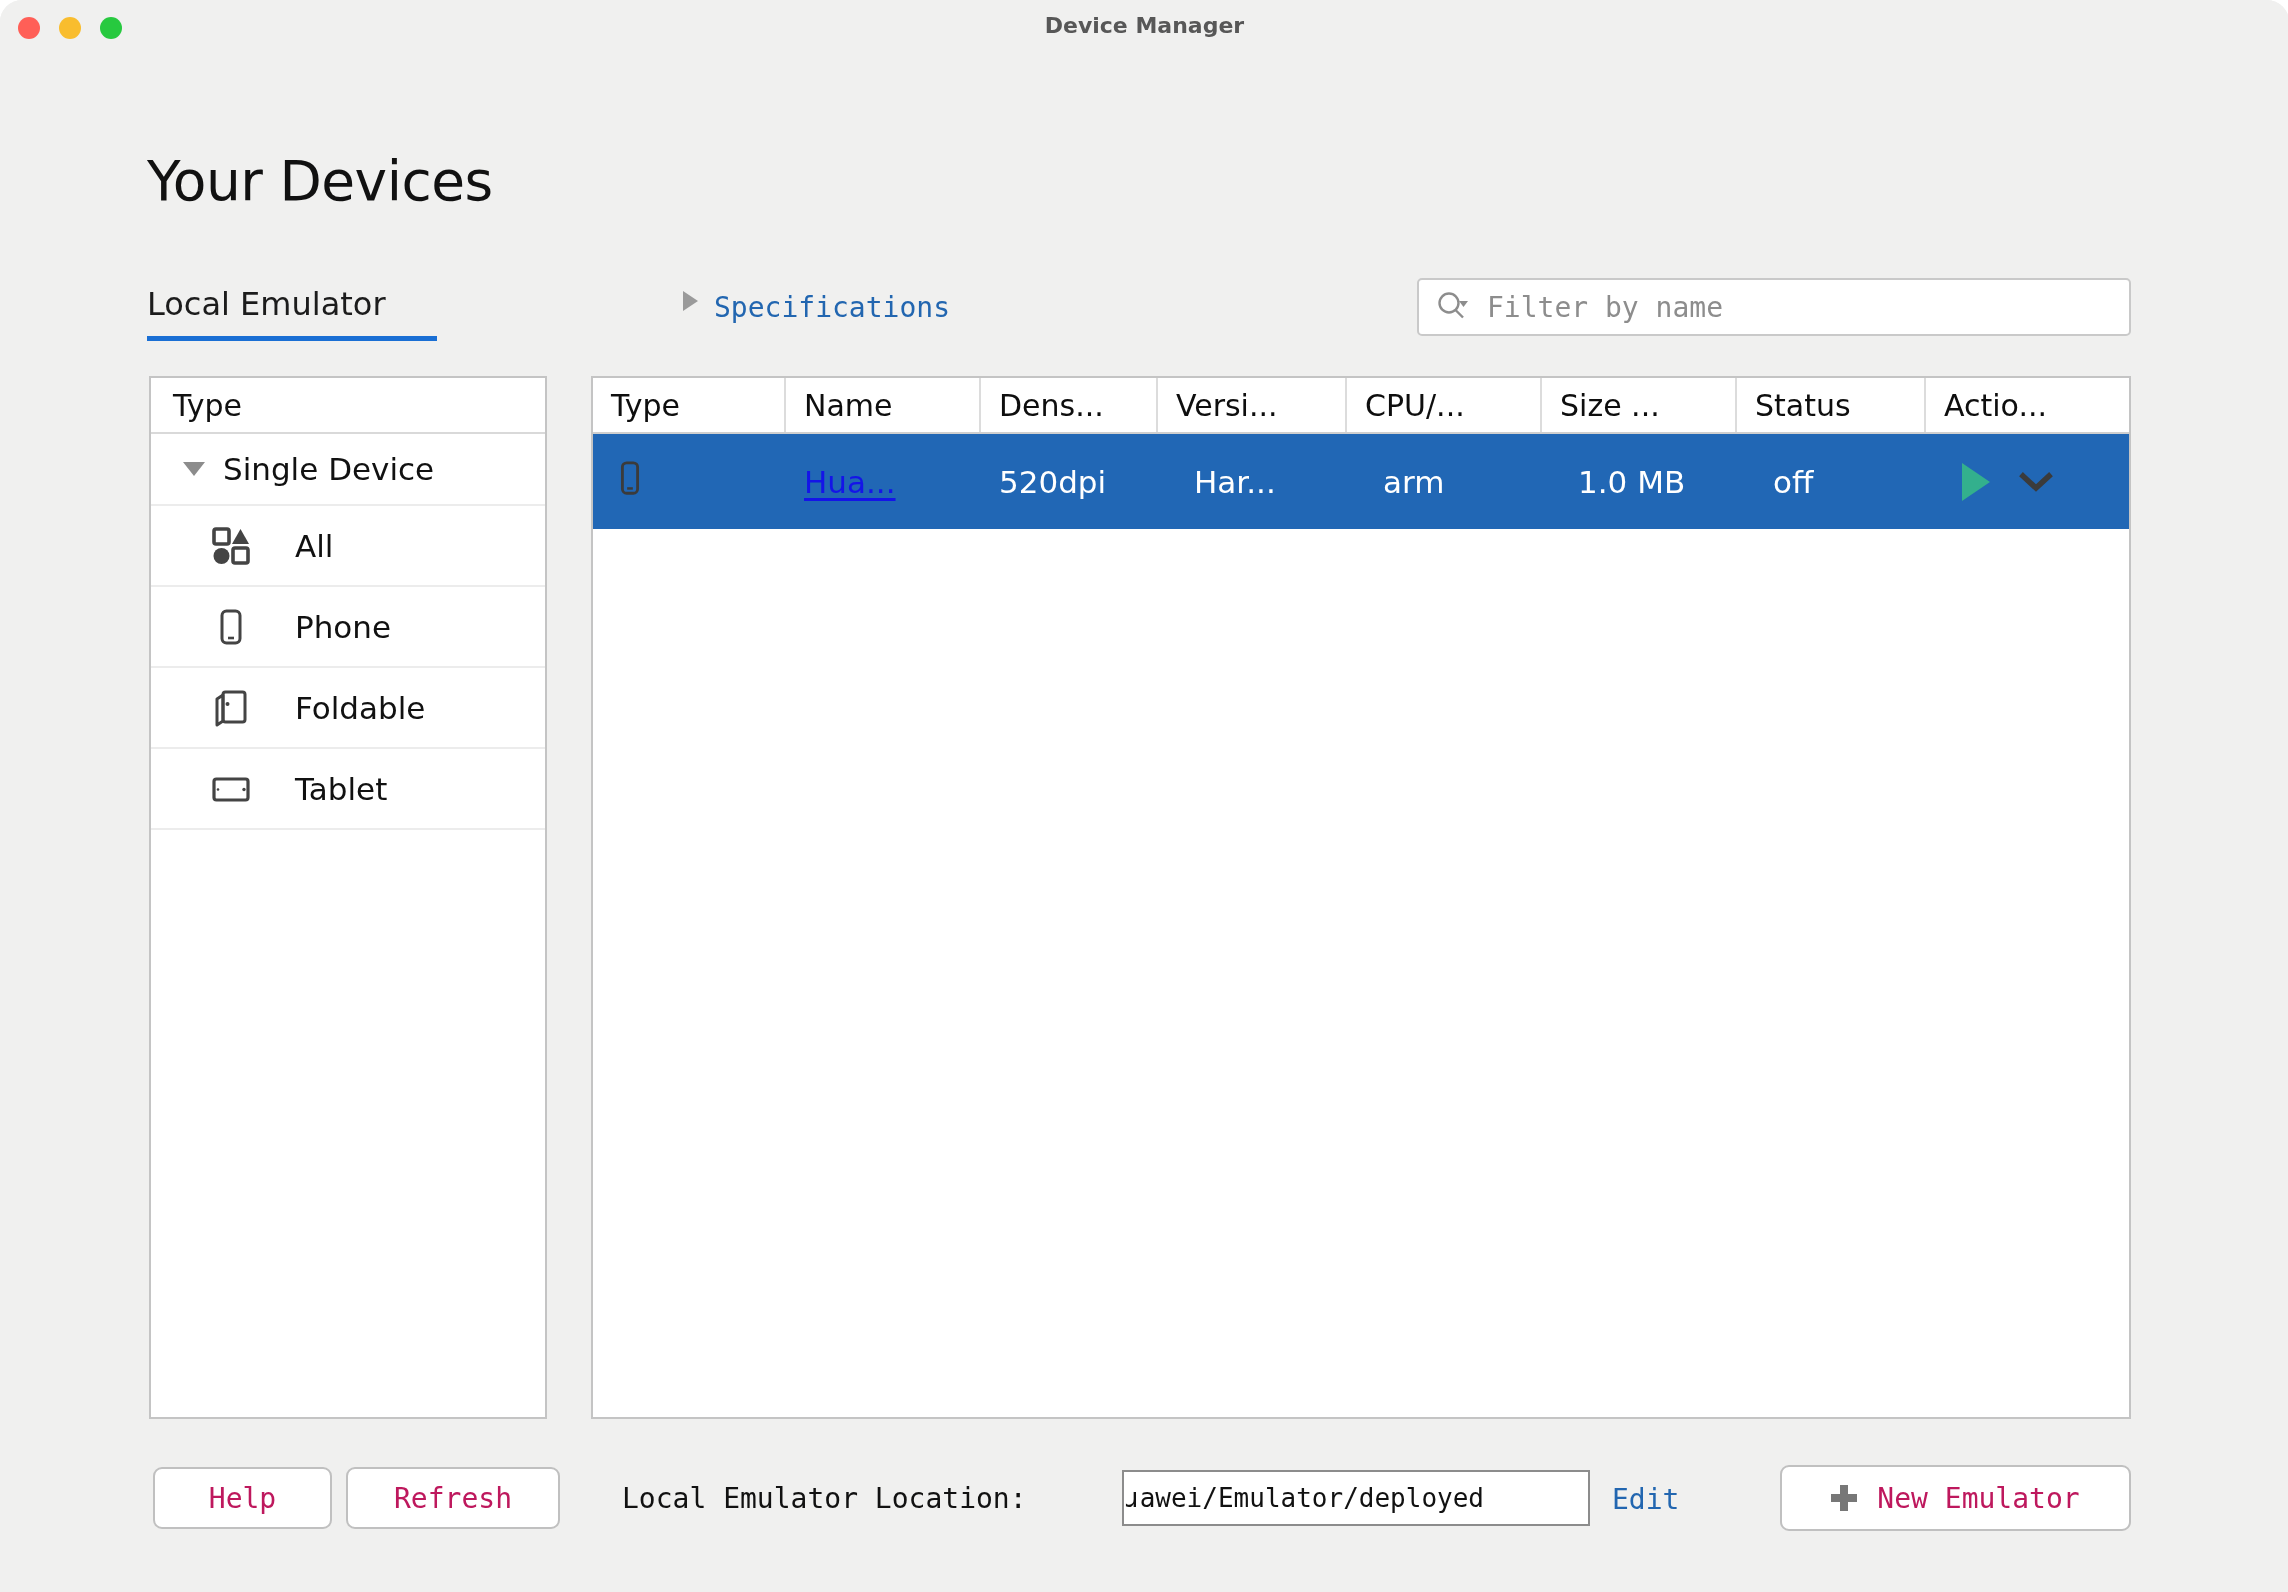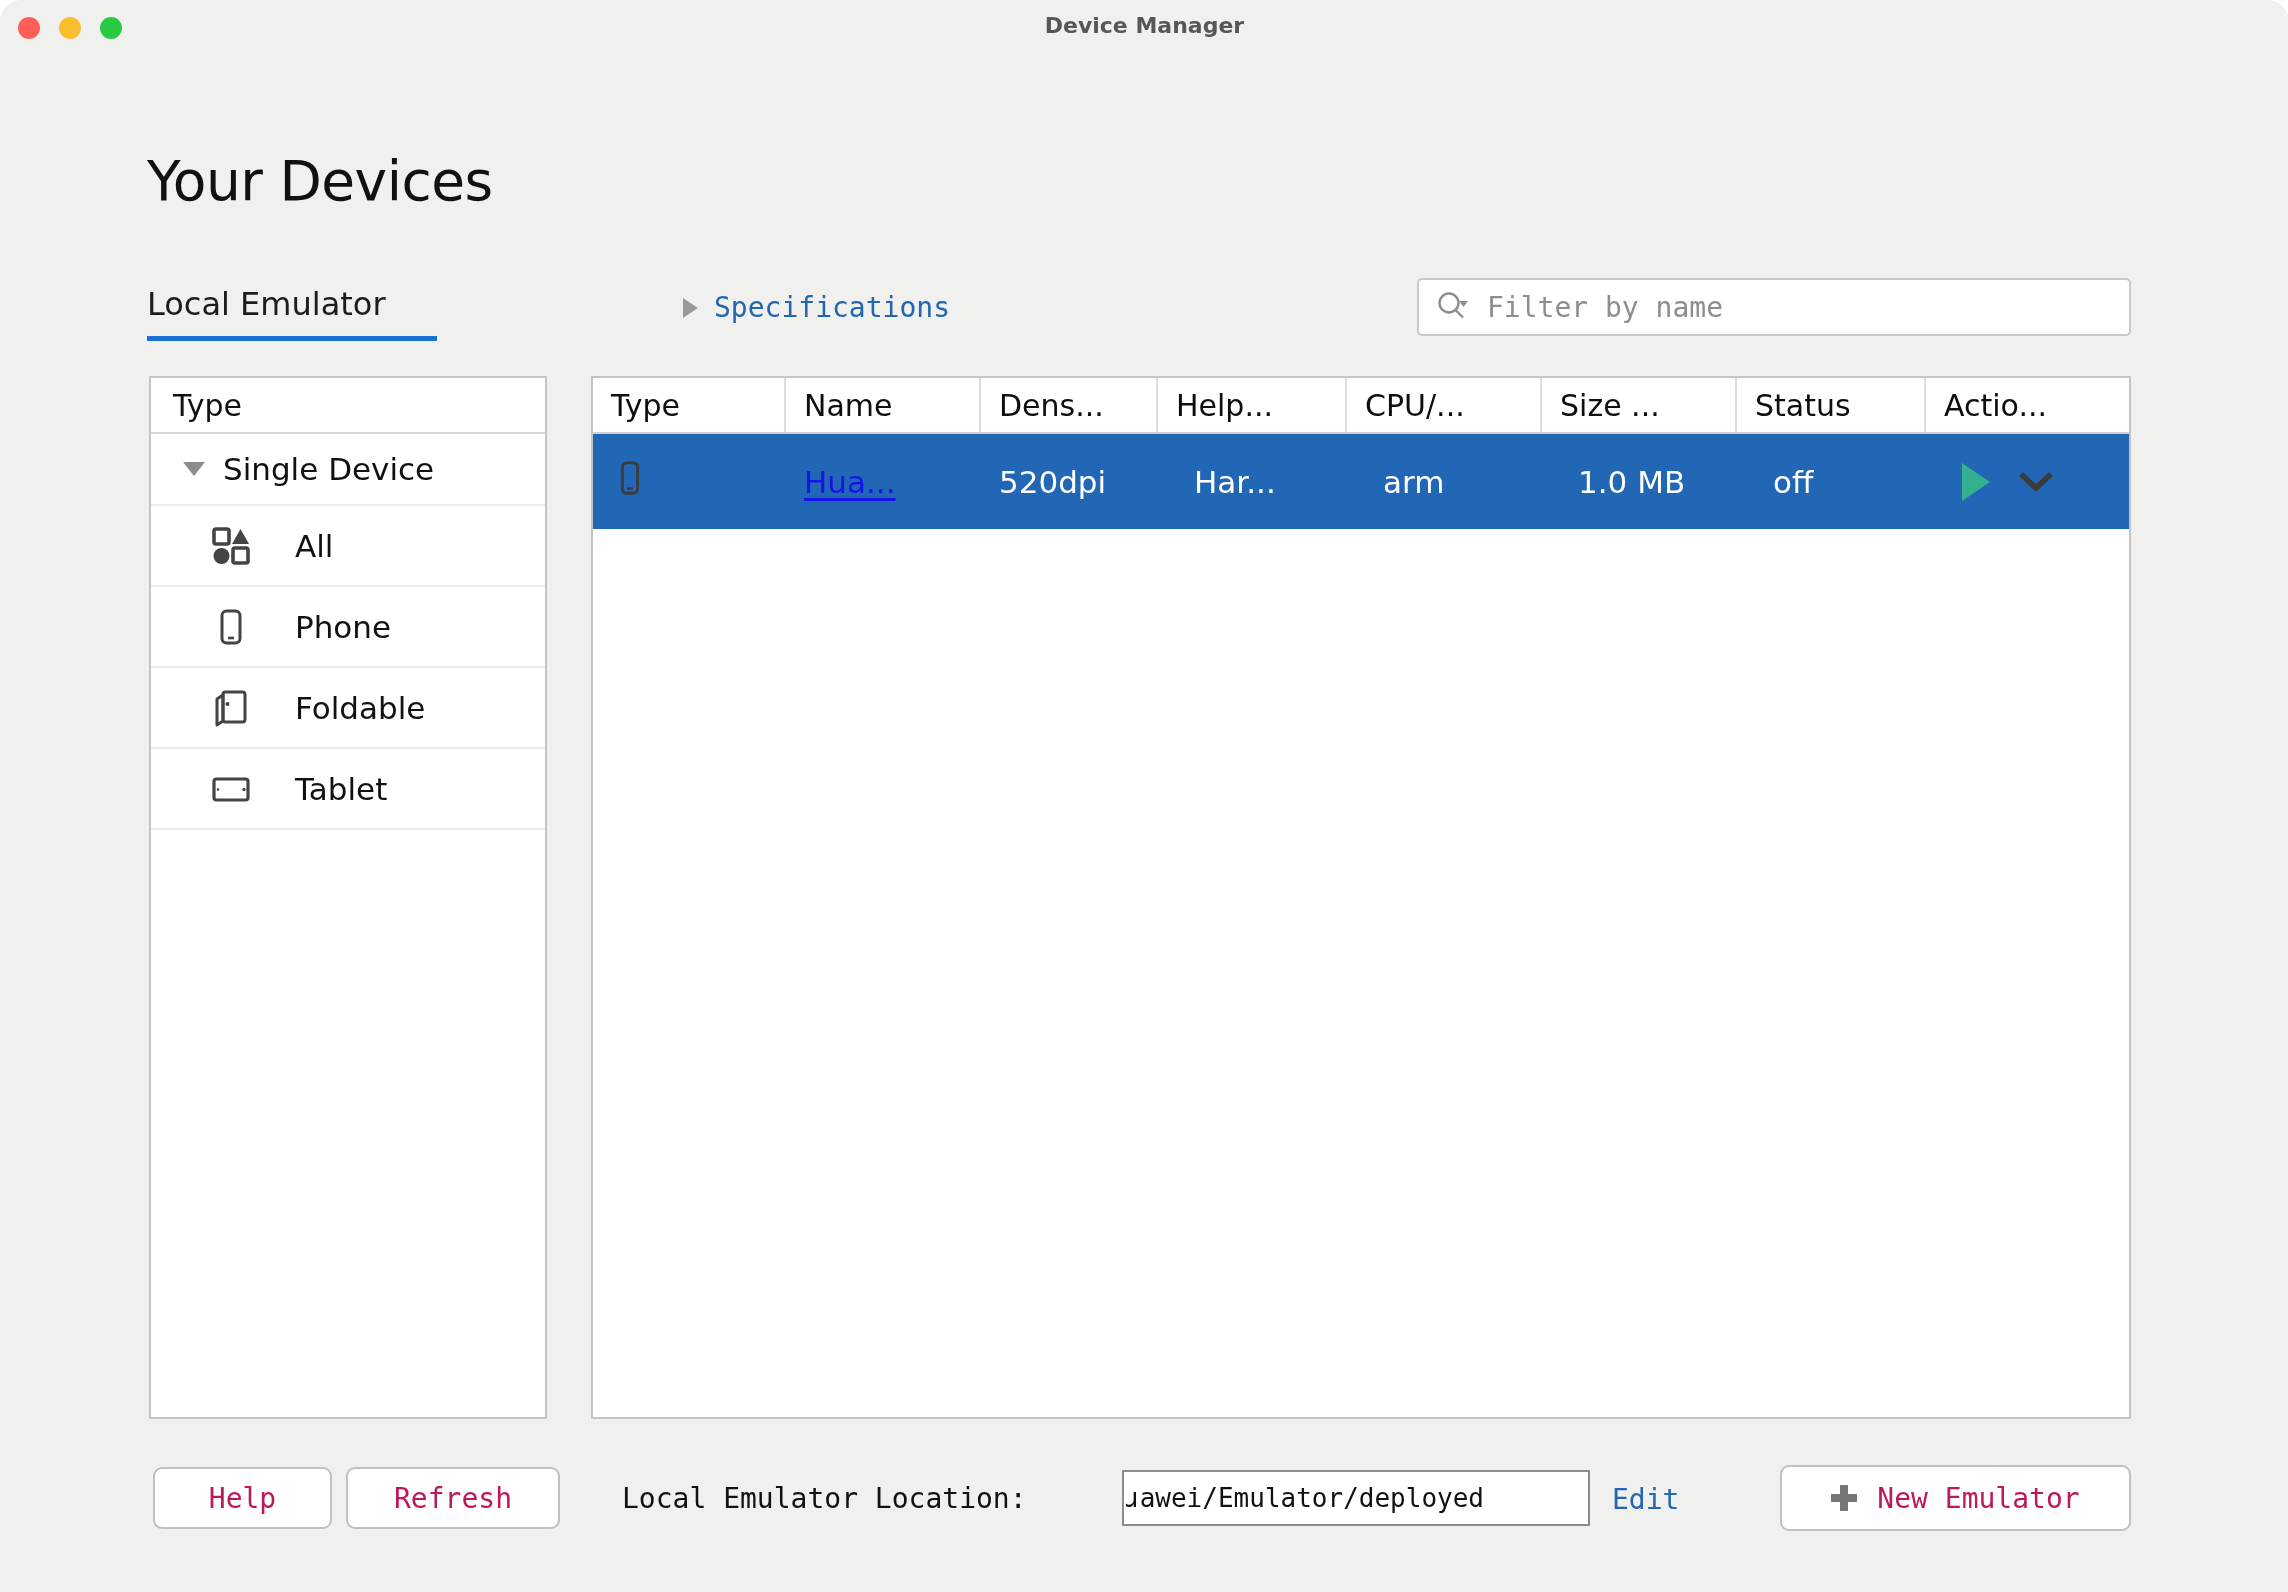--- a/index.html
+++ b/index.html
@@ -84,21 +84,21 @@
     top: 336px;
     width: 290px;
     height: 5px;
     background: #1a6fd4;
   }
   .specs {
     position: absolute;
     left: 683px;
     top: 291px;
     display: flex;
-    align-items: center;
+    align-items: flex-start;
     gap: 16px;
     cursor: pointer;
   }
   .specs-tri {
     width: 0; height: 0;
     border-left: 15px solid #9a9a9a;
     border-top: 10px solid transparent;
     border-bottom: 10px solid transparent;
   }
   .specs-label {
@@ -442,21 +442,21 @@
       </div>
       <span class="ilabel">Tablet</span>
     </div>
   </div>
 
   <div class="table-panel">
     <div class="thead">
       <div class="th" style="width:193px">Type</div>
       <div class="th" style="width:195px">Name</div>
       <div class="th" style="width:177px">Dens...</div>
-      <div class="th" style="width:189px">Help...</div>
+      <div class="th" style="width:189px">Versi...</div>
       <div class="th" style="width:195px">CPU/...</div>
       <div class="th" style="width:195px">Size ...</div>
       <div class="th" style="width:189px">Status</div>
       <div class="th" style="width:185px">Actio...</div>
     </div>
 
     <div class="trow">
       <div class="td" style="width:193px">
         <span>
           <svg width="38" height="38" viewBox="0 0 40 40">

